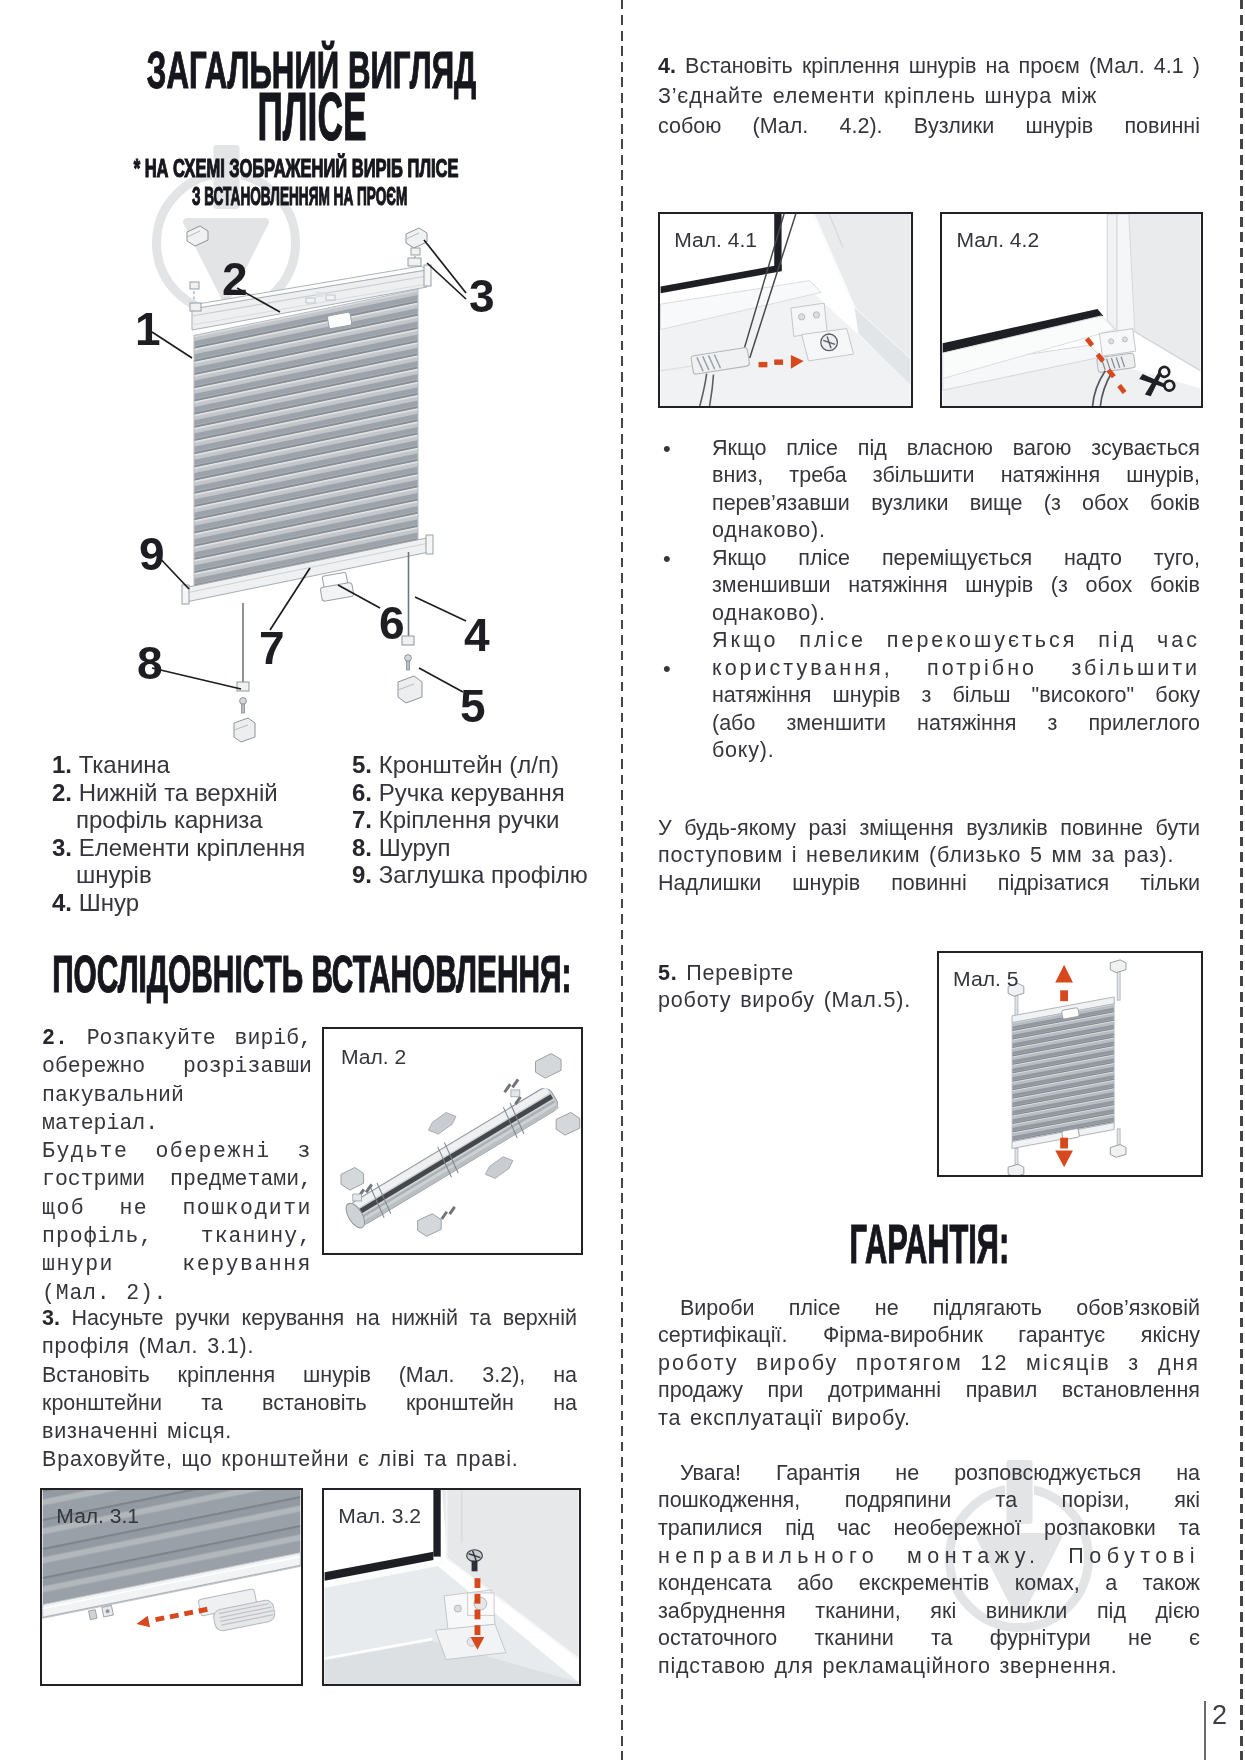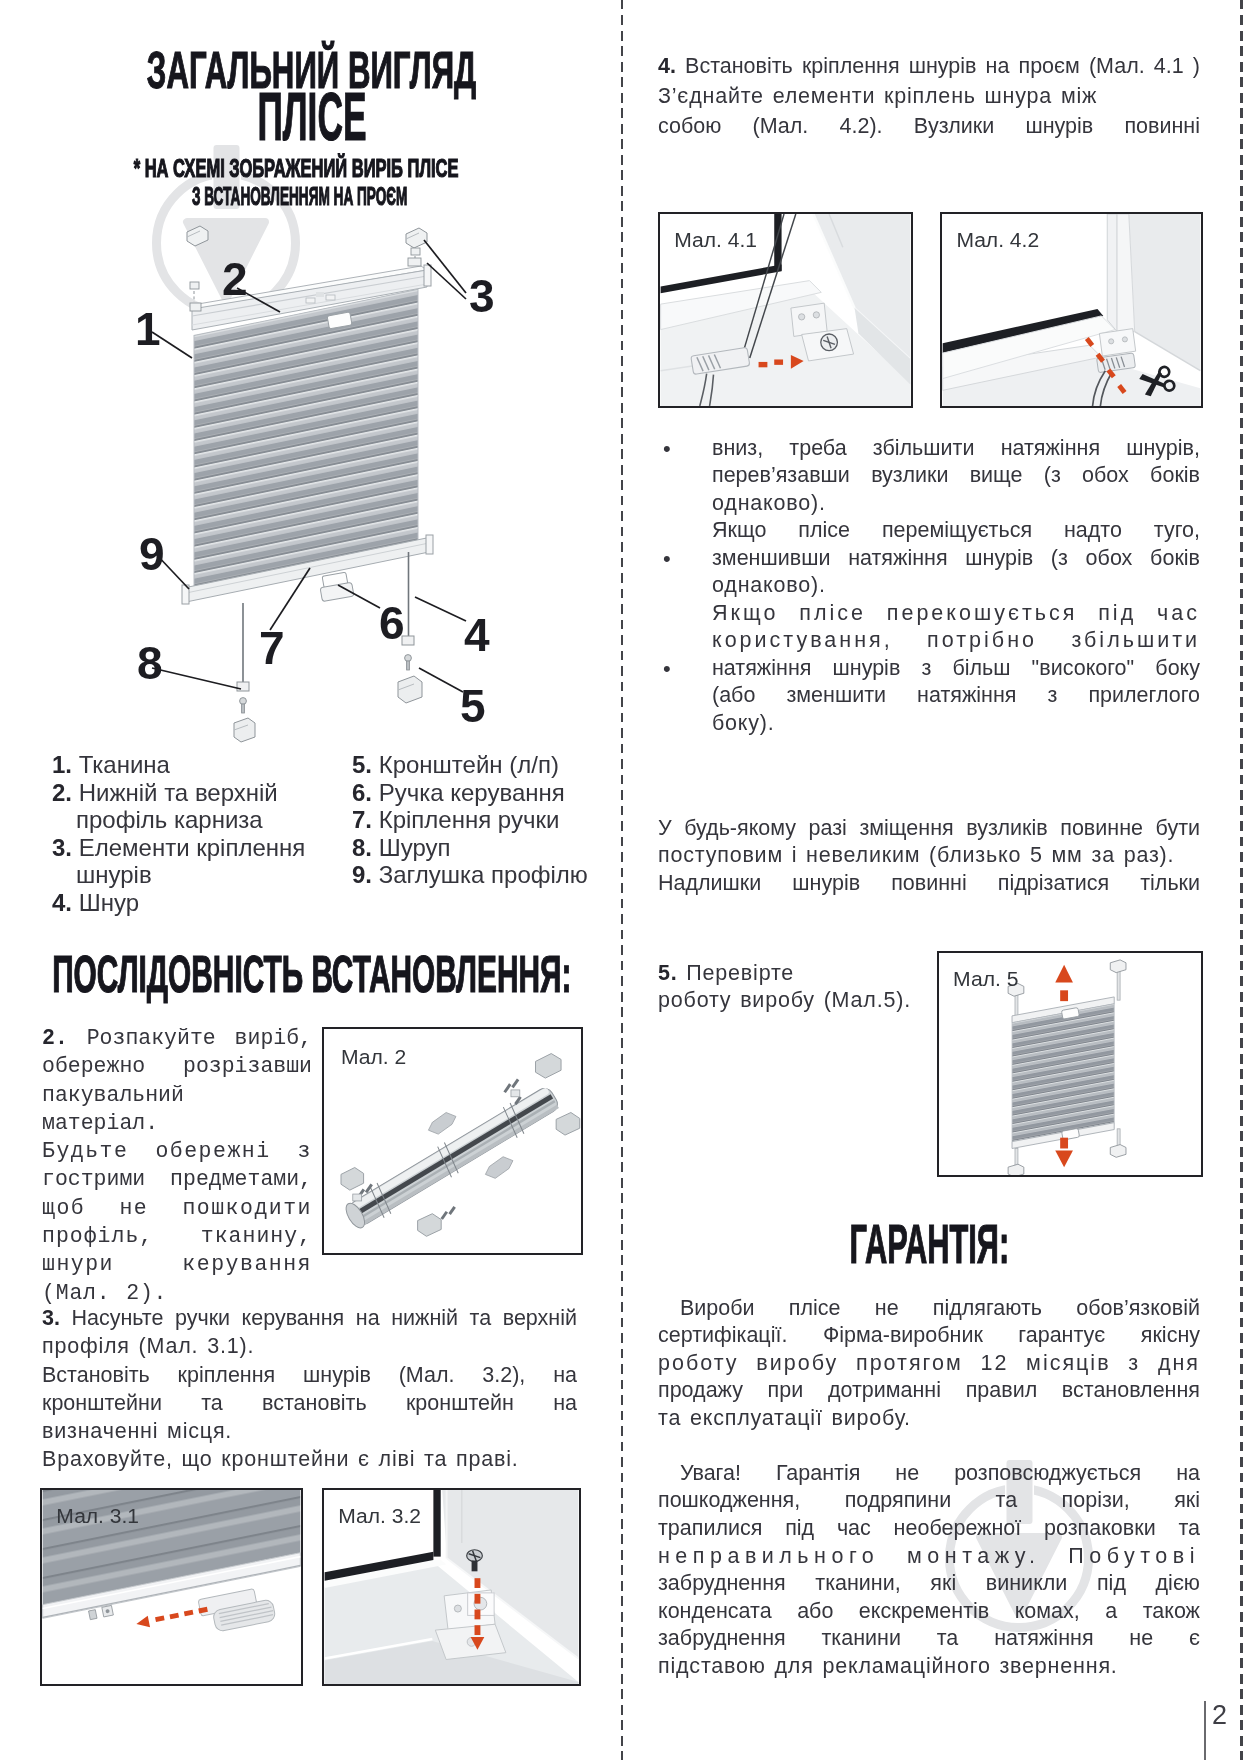--- a/index.html
+++ b/index.html
@@ -411,20 +411,21 @@
 </svg>
 
 <div class="abs" style="left:663px;top:434.8px;font-size:22px;line-height:27.5px;">
   <div>•</div>
     <div style="height:82.5px"></div>
   <div>•</div>
     <div style="height:82.5px"></div>
   <div>•</div>
 </div>
 <div class="abs par" style="left:712px;top:434.8px;width:488px;font-size:21.5px;line-height:27.5px;">
+  <div class="j">Якщо плісе під власною вагою зсувається</div>
   <div class="j">вниз, треба збільшити натяжіння шнурів,</div>
   <div class="j">перев’язавши вузлики вище (з обох боків</div>
   <div class="ln">однаково).</div>
   <div class="j">Якщо плісе переміщується надто туго,</div>
   <div class="j">зменшивши натяжіння шнурів (з обох боків</div>
   <div class="ln">однаково).</div>
   <div class="j" style="letter-spacing:3px">Якщо плісе перекошується під час</div>
   <div class="j" style="letter-spacing:3px">користування, потрібно збільшити</div>
   <div class="j">натяжіння шнурів з більш "високого" боку</div>
   <div class="j">(або зменшити натяжіння з прилеглого</div>
@@ -501,20 +502,20 @@
   <div class="j" style="letter-spacing:2px">роботу виробу протягом 12 місяців з дня</div>
   <div class="j">продажу при дотриманні правил встановлення</div>
   <div class="ln">та експлуатації виробу.</div>
 </div>
 
 <div class="abs par" style="left:658px;top:1459.8px;width:542px;font-size:21.5px;line-height:27.6px;">
   <div class="j" style="text-indent:22px">Увага! Гарантія не розповсюджується на</div>
   <div class="j">пошкодження, подряпини та порізи, які</div>
   <div class="j">трапилися під час необережної розпаковки та</div>
   <div class="j" style="letter-spacing:5.5px">неправильного монтажу. Побутові</div>
+  <div class="j">конденсата або екскрементів комах, а також</div>
   <div class="j">забруднення тканини, які виникли під дією</div>
-  <div class="j">конденсата або екскрементів комах, а також</div>
-  <div class="j">забруднення тканини та натяжіння не є</div>
+  <div class="j">остаточного тканини та фурнітури не є</div>
   <div class="ln">підставою для рекламаційного звернення.</div>
 </div>
 
 <div class="abs" style="left:1204px;top:1701px;width:1.5px;height:59px;background:#6a6a6e;"></div>
 <div class="abs ln" style="left:1212px;top:1700px;font-size:27px;color:#3e3e45;">2</div>
 
 </body></html>

